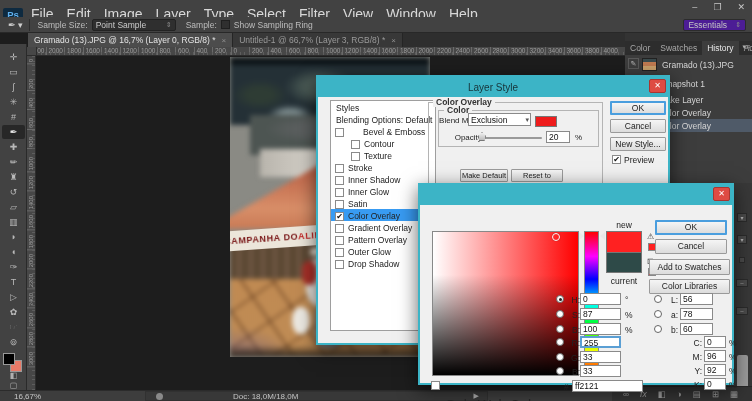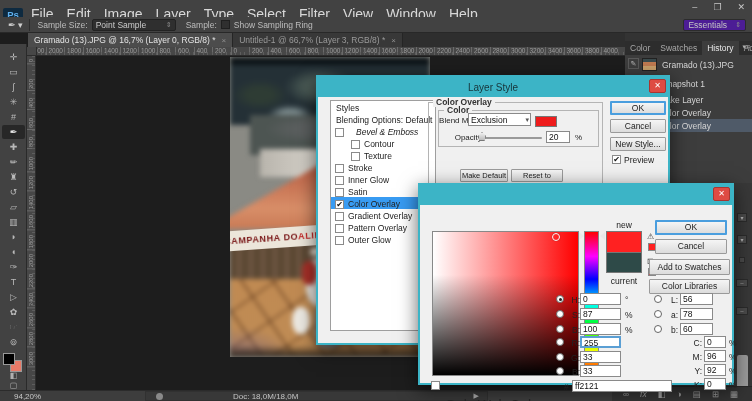--- a/index.html
+++ b/index.html
@@ -115,21 +115,21 @@
   #cp-new{position:absolute;left:186px;top:26px;width:36px;height:21px;border:1px solid #777;border-bottom:none;}
   #cp-cur{position:absolute;left:186px;top:47px;width:36px;height:21px;border:1px solid #777;}
   #cp-cur-label{position:absolute;left:186px;top:71px;width:36px;text-align:center;font-size:8.5px;color:#222;}
   #warn-tri{position:absolute;left:227px;top:27px;font-size:8px;color:#333;}
   #warn-sq{position:absolute;left:228px;top:38px;width:8px;height:8px;background:#ff2121;border:1px solid #888;}
   #web-ico{position:absolute;left:227px;top:52px;font-size:8px;color:#333;}
   #web-sq{position:absolute;left:228px;top:63px;width:8px;height:8px;background:#ff2121;border:1px solid #888;}
   #cp-onlyweb-box{position:absolute;left:11px;top:176px;}
   #cp-onlyweb-label{position:absolute;left:25px;top:192px;font-size:14px;color:#222;}
   #cp-hex-label{position:absolute;left:144px;top:177px;font-size:8.5px;color:#222;}
-  #cp-hex{left:152px;top:175px;width:100px;}
+  #cp-hex{left:152px;top:175px;width:71px;}
 </style>
 </head>
 <body>
 
 <div id="root">
 
   <div id="menubar">
     <div id="ps-logo">Ps</div>
     <div id="menus">
         <div class="menu-item">File</div>
@@ -331,21 +331,21 @@
       <div class="lb-icon">∞</div>
       <div class="lb-icon" style="font-style: italic;">fx</div>
       <div class="lb-icon">◧</div>
       <div class="lb-icon">◑</div>
       <div class="lb-icon">▤</div>
       <div class="lb-icon">⊞</div>
       <div class="lb-icon">▦</div>
     </div>
 
   <div id="statusbar">
-    <span id="status-zoom">94,20%</span>
+    <span id="status-zoom">16,67%</span>
     <div id="doc-field">
       <span id="doc-circle"></span>
       <span id="doc-text">Doc: 18,0M/18,0M</span>
       <span id="doc-arrow">▶</span>
     </div>
   </div>
 
   <div id="ls" class="dialog">
     <div class="ttl">
       <span>Layer Style</span>
@@ -354,33 +354,37 @@
     <div class="dbody">
       <div id="ls-list">
           <div class="lsrow">
             <span style="margin-left: 5px;">Styles</span>
           </div>
           <div class="lsrow">
             <span style="margin-left: 5px;">Blending Options: Default</span>
           </div>
           <div class="lsrow">
             <span class="cbx"></span>
-            <span style="margin-left: 8px; font-style: italic;">Bevel &amp; Emboss</span>
+            <span style="margin-left: 15px;">Bevel &amp; Emboss</span>
           </div>
           <div class="lsrow ind">
             <span class="cbx"></span>
             <span style="margin-left: 0px;">Contour</span>
           </div>
           <div class="lsrow ind">
             <span class="cbx"></span>
             <span style="margin-left: 0px;">Texture</span>
           </div>
           <div class="lsrow">
             <span class="cbx"></span>
             <span style="margin-left: 0px;">Stroke</span>
+          </div>
+          <div class="lsrow">
+            <span class="cbx"></span>
+            <span style="margin-left: 0px;">Inner Shadow</span>
           </div>
           <div class="lsrow">
             <span class="cbx"></span>
             <span style="margin-left: 0px;">Inner Glow</span>
           </div>
           <div class="lsrow">
             <span class="cbx"></span>
             <span style="margin-left: 0px;">Satin</span>
           </div>
           <div class="lsrow sel">
@@ -391,20 +395,24 @@
             <span class="cbx"></span>
             <span style="margin-left: 0px;">Gradient Overlay</span>
           </div>
           <div class="lsrow">
             <span class="cbx"></span>
             <span style="margin-left: 0px;">Pattern Overlay</span>
           </div>
           <div class="lsrow">
             <span class="cbx"></span>
             <span style="margin-left: 0px;">Outer Glow</span>
+          </div>
+          <div class="lsrow">
+            <span class="cbx"></span>
+            <span style="margin-left: 0px;">Drop Shadow</span>
           </div>
         </div>
       <div id="ls-main" class="gb">
         <span class="gb-label" style="left:4px;top:-6px;">Color Overlay</span>
       </div>
       <div id="ls-colorgrp" class="gb">
         <span class="gb-label" style="left:5px;top:-6px;">Color</span>
       </div>
       <span class="flabel" style="left:120px;top:19px;width:46px;font-size:8px;">Blend Mode:</span>
       <div id="ls-combo">

